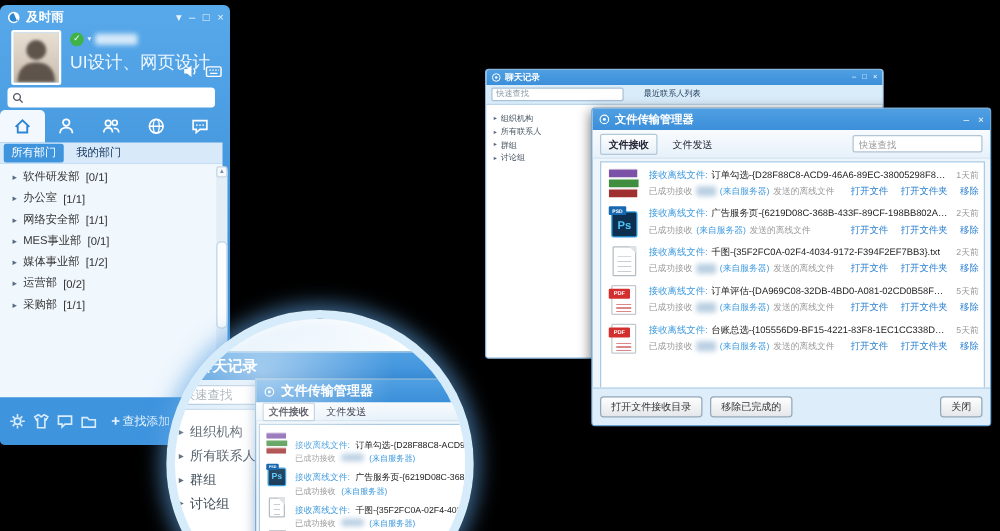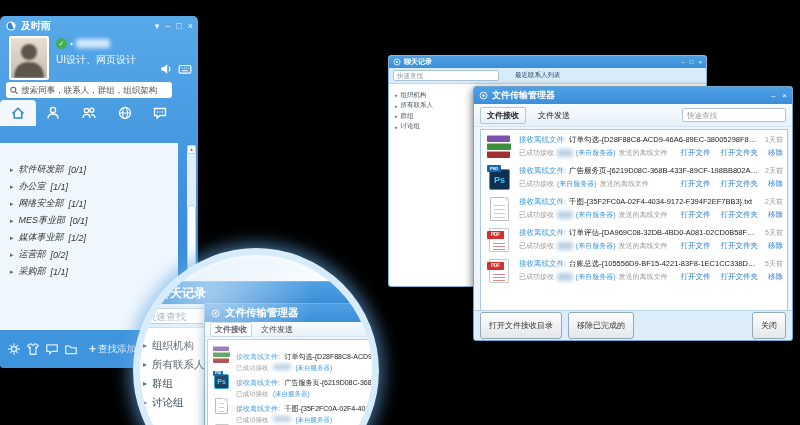--- a/index.html
+++ b/index.html
@@ -2,50 +2,50 @@
 <html><head>
 <meta charset="utf-8">
 <style>
   html,body{margin:0;padding:0;background:#000;}
   *{box-sizing:border-box;font-family:"Liberation Sans","DejaVu Sans",sans-serif;}
   #stage{position:relative;width:800px;height:425px;background:#000;overflow:hidden;}
   a{text-decoration:none;cursor:pointer;}
   input{outline:none;}
 
   
-  .main-win{position:absolute;left:0;top:16px;width:198px;height:352px;z-index:5;
+  .main-win{position:absolute;left:0;top:4px;width:184px;height:352px;z-index:5;
     border-radius:5px 5px 4px 4px;overflow:hidden;
     background:linear-gradient(#58a9ea,#3b8ed8 60%,#3e93dc);box-shadow:0 2px 8px rgba(0,0,0,.6);}
   .mw-titlebar{height:20px;display:flex;align-items:center;padding:0 5px;}
   .mw-title{color:#fff;font-size:10px;font-weight:bold;margin-left:4px;flex:1;}
   .mw-ctrls{display:flex;gap:6px;color:#eaf4fd;font-size:9px;line-height:1;}
   .mw-ctrls span{cursor:pointer;}
   .mw-header{position:relative;height:46px;}
   .avatar{position:absolute;left:9px;top:0px;width:40px;height:44px;background:linear-gradient(#e8dfd3,#c9bdae);
     border:2px solid #fff;border-radius:2px;overflow:hidden;}
   .avatar svg{filter:blur(1.3px);}
   .status-row{position:absolute;left:56px;top:2px;display:flex;align-items:center;gap:3px;}
   .status-dot{width:11px;height:11px;border-radius:50%;background:#3fb24a;color:#fff;font-size:7px;
     text-align:center;line-height:11px;}
   .caret{color:#eaf4fd;font-size:6px;}
   .blur-user{width:34px;height:9px;border-radius:2px;background:rgba(255,255,255,.75);filter:blur(2px);}
-  .sig{position:absolute;left:56px;top:17px;color:#eef6fe;font-size:10px;white-space:nowrap;text-align:center;}
+  .sig{position:absolute;left:56px;top:17px;color:#eef6fe;font-size:14px;white-space:nowrap;text-align:center;}
   .hdr-icons{position:absolute;right:6px;top:26px;display:flex;gap:5px;}
   .mw-search{position:absolute;left:6px;top:66px;width:166px;height:16px;background:#fff;border-radius:3px;
     display:flex;align-items:center;padding:0 4px;gap:3px;}
   .mw-search input{border:none;background:transparent;font-size:8.5px;color:#444;width:100%;padding:0;}
   .mw-search input::placeholder{color:#555;opacity:1;}
   .tabbar{position:absolute;left:0;top:84px;width:178px;height:26px;display:flex;}
   .tab{flex:1;display:flex;align-items:center;justify-content:center;cursor:pointer;}
   .tab.active{background:#f2f8fd;border-radius:4px 4px 0 0;}
   .subtabs{position:absolute;left:0;top:110px;width:178px;height:17px;background:#d8eafa;
     display:flex;align-items:center;gap:10px;padding:0 3px;}
   .chip{background:#3f94de;color:#fff;font-size:9px;border-radius:2px;padding:1px 6px;cursor:pointer;}
   .subtab2{color:#1b3b63;font-size:9px;cursor:pointer;}
-  .dept-list{position:absolute;left:0;top:127px;width:178px;height:187px;background:#f0f7fd;padding-top:18px;font-style:italic;}
+  .dept-list{position:absolute;left:0;top:127px;width:178px;height:187px;background:#f0f7fd;padding-top:2px;}
   .dept-row{height:17px;display:flex;align-items:center;padding-left:10px;gap:5px;cursor:pointer;}
   .tri{color:#5a6b80;font-size:7px;}
   .dname,.dcount{color:#333;font-size:9px;white-space:nowrap;}
   .vscroll{position:absolute;right:2px;top:129px;width:9px;height:182px;background:#e3edf6;border-radius:4px;}
   .varrow{width:9px;height:9px;background:#f6fafd;border:1px solid #c3d5e5;border-radius:2px;
     color:#7d8ea0;font-size:5px;text-align:center;line-height:7px;cursor:pointer;}
   .vthumb{position:absolute;left:0;top:60px;width:9px;height:70px;background:#fbfdff;border:1px solid #c0d4e4;
     border-radius:4px;cursor:pointer;}
   .mw-footer{position:absolute;left:0;top:314px;width:178px;height:38px;background:#3f94de;
     display:flex;align-items:center;padding:0 7px;gap:5px;}
@@ -95,21 +95,21 @@
   .fname{font-size:7.5px;color:#222;white-space:nowrap;overflow:hidden;text-overflow:ellipsis;flex:1;}
   .ftime{font-size:7px;color:#9a9a9a;white-space:nowrap;margin-left:4px;}
   .fline2{position:absolute;left:0;top:17px;right:0;display:flex;align-items:center;gap:3px;}
   .fstatus{font-size:7px;color:#999;white-space:nowrap;}
   .fsource{font-size:7px;color:#3f9ade;white-space:nowrap;}
   .blur-name{display:inline-block;width:24px;height:8px;border-radius:2px;background:#b9cfe2;filter:blur(2px);}
   .fspacer{flex:1;}
   .flink{font-size:7.5px;color:#2a7fd0;margin-left:7px;white-space:nowrap;}
   .fw-footer{position:absolute;left:0;bottom:0;width:100%;height:30px;background:#ddedf9;
     border-top:1px solid #b5d2ea;display:flex;align-items:center;padding:0 6px;gap:6px;}
-  .btn{height:27px;padding:0 8px;background:linear-gradient(#fefefe,#e4e7ea);border:1px solid #96a8b8;
+  .btn{height:17px;padding:0 8px;background:linear-gradient(#fefefe,#e4e7ea);border:1px solid #96a8b8;
     border-radius:3px;font-size:8px;color:#333;display:inline-flex;align-items:center;cursor:pointer;}
   .btn.right{margin-left:auto;text-align:right;}
 
   
   .icon-winrar{display:flex;flex-direction:column;justify-content:center;gap:1px;}
   .icon-winrar i{display:block;height:7px;border-radius:1px;border-top:1px solid rgba(255,255,255,.5);}
   .icon-winrar .b1{width:23px;background:#7b52a8;}
   .icon-winrar .b2{width:24px;background:#3f8f3f;}
   .icon-winrar .b3{width:23px;background:#a03030;}
   .icon-ps{position:relative;}
@@ -217,21 +217,20 @@
             <rect x="1" y="3" width="10" height="6.5" rx="1" stroke="#fff" fill="none" stroke-width="1"></rect>
             <path d="M3 5.2h1M5 5.2h1M7 5.2h1M9 5.2h0.5M3.5 7.5h5" stroke="#fff" stroke-width="0.9"></path>
           </svg>
       </div>
     </div>
     <div class="mw-search">
       <svg width="9" height="9" viewBox="0 0 10 10">
           <circle cx="4" cy="4" r="3" stroke="#556" fill="none" stroke-width="1.2"></circle>
           <path d="M6.3 6.3 L9 9" stroke="#556" stroke-width="1.2"></path>
         </svg>
-      <input type="text" readonly="" placeholder="搜索同事，联系人，群组，组织架构" style="">
     </div>
     <div class="tabbar">
       <div class="tab active">
         <svg width="16" height="16" viewBox="0 0 16 16">
             <path d="M2.5 8.5 L8 3.2 L13.5 8.5 M4.2 7.3 V13 H11.8 V7.3" stroke="#2e86d2" fill="none" stroke-width="1.5"></path>
           </svg>
       </div>
       <div class="tab">
         <svg width="16" height="16" viewBox="0 0 16 16">
             <circle cx="8" cy="5" r="2.6" stroke="#fff" fill="none" stroke-width="1.4"></circle>
@@ -253,20 +252,24 @@
           </svg>
       </div>
       <div class="tab">
         <svg width="16" height="16" viewBox="0 0 16 16">
             <path d="M2.5 3.5 H13.5 V10.5 H8 L5 13 V10.5 H2.5 Z" stroke="#fff" fill="none" stroke-width="1.3"></path>
             <circle cx="5.5" cy="7" r="0.7" fill="#fff"></circle>
             <circle cx="8" cy="7" r="0.7" fill="#fff"></circle>
             <circle cx="10.5" cy="7" r="0.7" fill="#fff"></circle>
           </svg>
       </div>
+    </div>
+    <div class="subtabs">
+      <span class="chip">所有部门</span>
+      <span class="subtab2">我的部门</span>
     </div>
     <div class="dept-list">
       <div class="dept-row">
           <span class="tri">▸</span>
           <span class="dname">软件研发部</span>
           <span class="dcount">[0/1]</span>
         </div>
       <div class="dept-row">
           <span class="tri">▸</span>
           <span class="dname">办公室</span>

